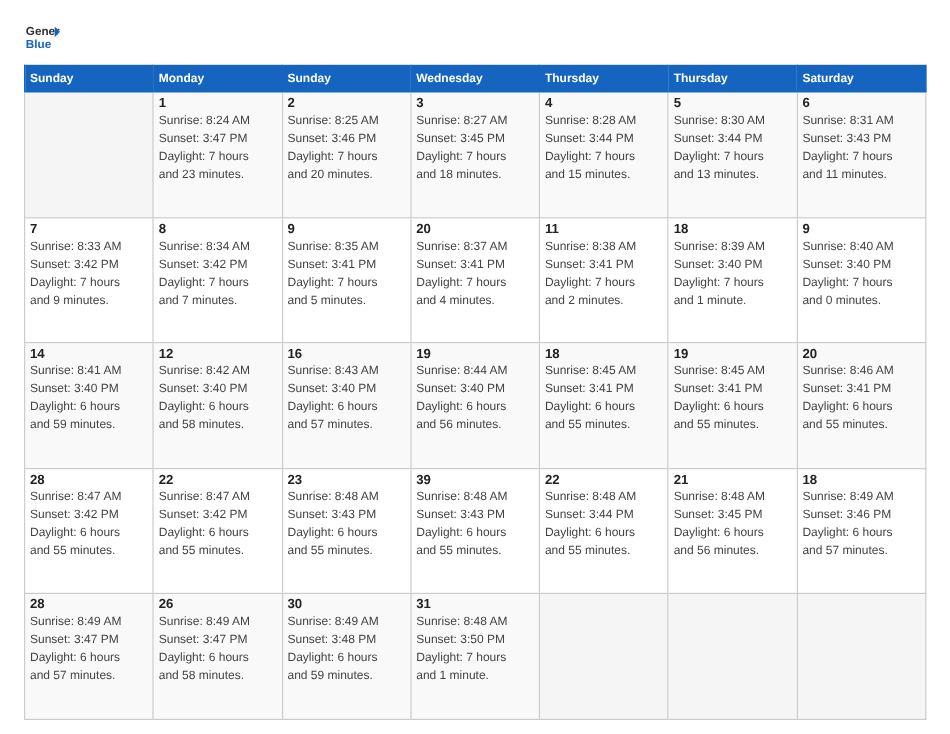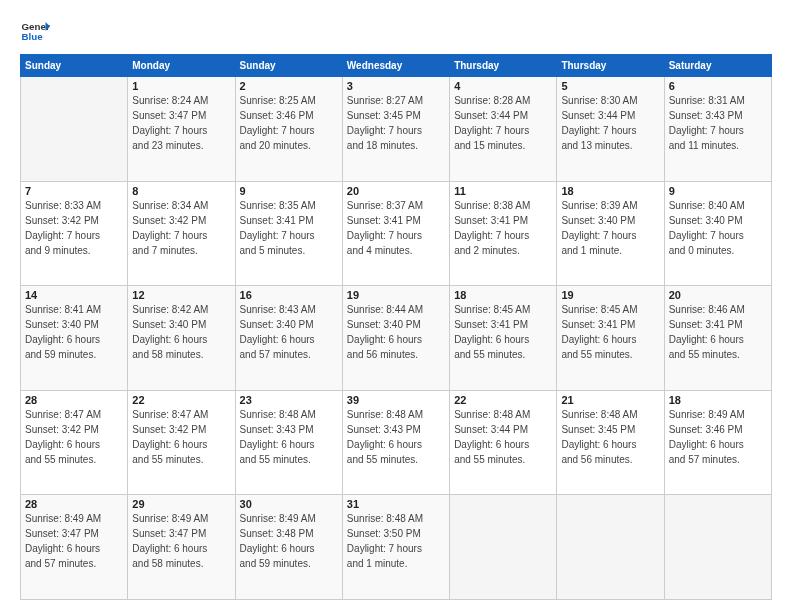--- a/index.html
+++ b/index.html
@@ -238,21 +238,21 @@
             <span class="day-number">18</span>
             <div class="day-info">Sunrise: 8:49 AM<br>Sunset: 3:46 PM<br>Daylight: 6 hours<br>and 57 minutes.</div>
           </td>
         </tr>
         <tr>
           <td>
             <span class="day-number">28</span>
             <div class="day-info">Sunrise: 8:49 AM<br>Sunset: 3:47 PM<br>Daylight: 6 hours<br>and 57 minutes.</div>
           </td>
           <td>
-            <span class="day-number">29</span>
+            <span class="day-number">26</span>
             <div class="day-info">Sunrise: 8:49 AM<br>Sunset: 3:47 PM<br>Daylight: 6 hours<br>and 58 minutes.</div>
           </td>
           <td>
             <span class="day-number">30</span>
             <div class="day-info">Sunrise: 8:49 AM<br>Sunset: 3:48 PM<br>Daylight: 6 hours<br>and 59 minutes.</div>
           </td>
           <td>
             <span class="day-number">31</span>
             <div class="day-info">Sunrise: 8:48 AM<br>Sunset: 3:50 PM<br>Daylight: 7 hours<br>and 1 minute.</div>
           </td>

